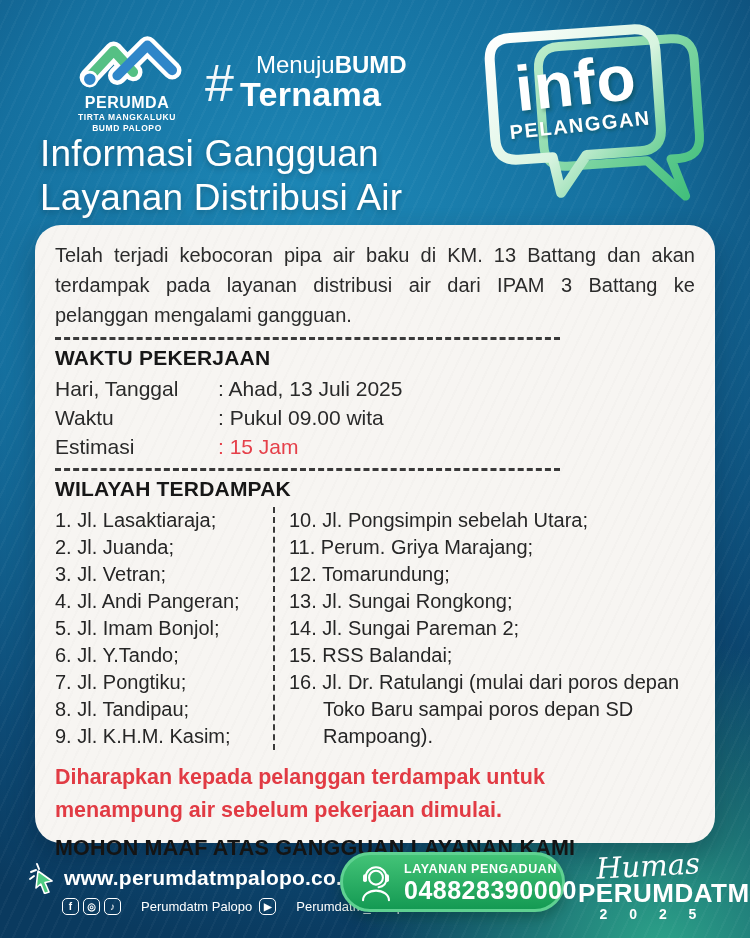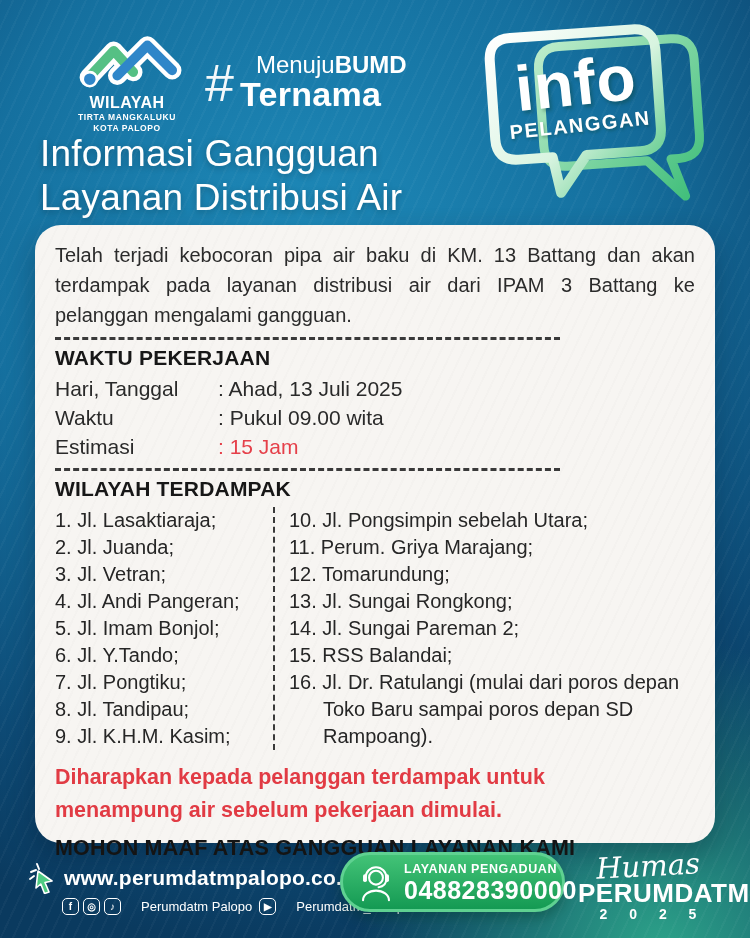--- a/index.html
+++ b/index.html
@@ -87,23 +87,23 @@
   <div class="logo-group">
     <svg width="118" height="62" viewBox="0 0 130 70">
       <g fill="none" stroke-linecap="round" stroke-linejoin="round">
         <polyline points="22,58 50,28 72,52" stroke="#ffffff" stroke-width="21"></polyline>
         <polyline points="54,56 88,22 116,50" stroke="#ffffff" stroke-width="21"></polyline>
         <polyline points="22,58 50,28 72,52" stroke="#55c084" stroke-width="11"></polyline>
         <polyline points="54,56 88,22 116,50" stroke="#2f86c9" stroke-width="11"></polyline>
       </g>
       <circle cx="23" cy="60" r="8" fill="#2f86c9" stroke="#ffffff" stroke-width="3"></circle>
     </svg>
-    <div class="logo-name">WILAYAH</div>
+    <div class="logo-name">PERUMDA</div>
     <div class="logo-sub">TIRTA MANGKALUKU</div>
-    <div class="logo-sub">KOTA PALOPO</div>
+    <div class="logo-sub">BUMD PALOPO</div>
   </div>
 
   <div class="hashtag">
     <span class="hash-symbol">#</span>
     <span class="hash-lines">
       <span class="hash-l1">
         <span class="hash-light">Menuju</span><span class="hash-bold">BUMD</span>
       </span><br>
       <span class="hash-l2">Ternama</span>
     </span>

